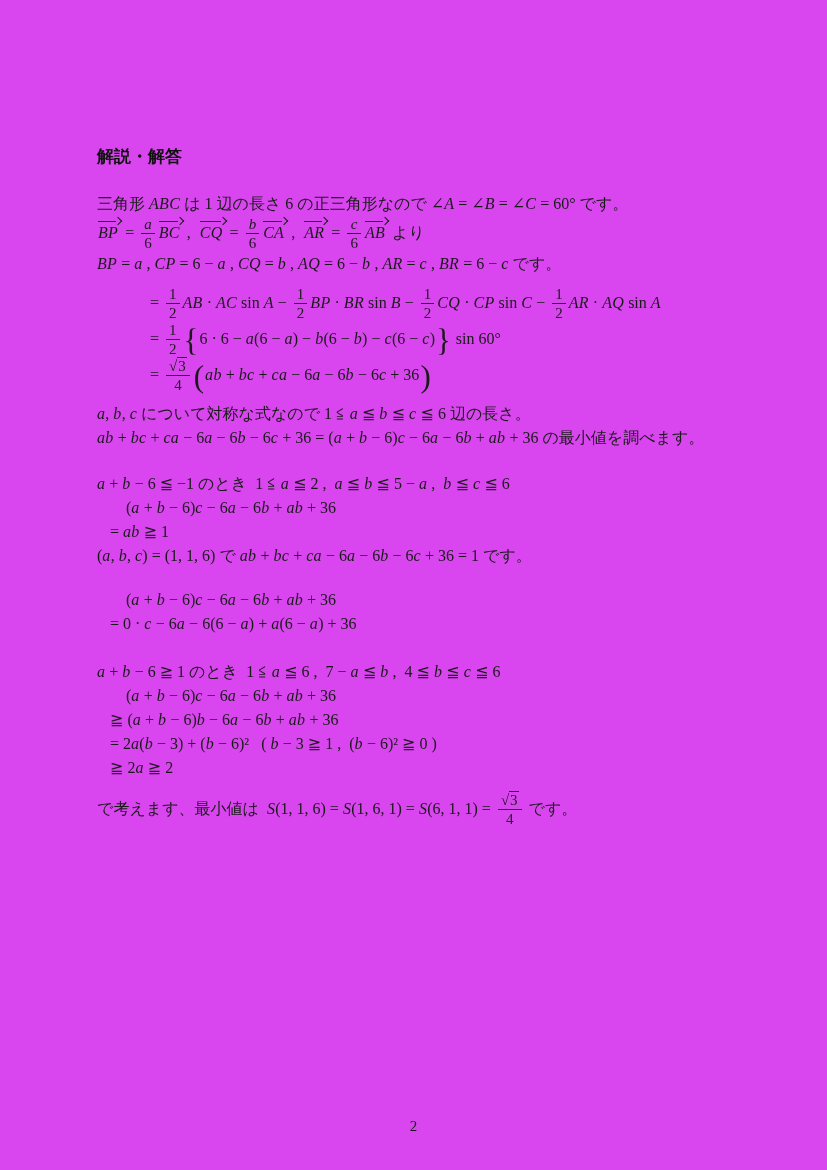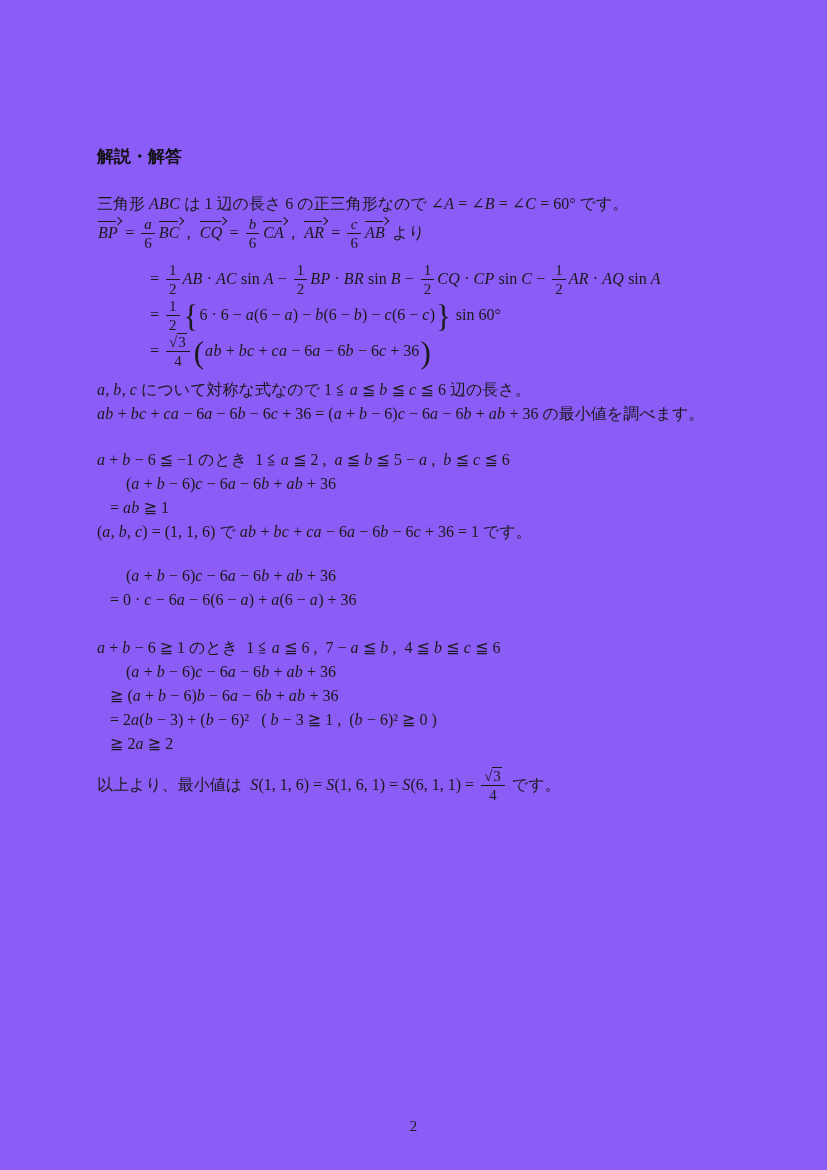--- a/index.html
+++ b/index.html
@@ -1,19 +1,19 @@
 <!DOCTYPE html>
 <html><head>
 <meta charset="utf-8">
 <style>
   html,body{margin:0;padding:0;background:#ffffff;}
   .page{
     position:relative;
     width:827px;height:1170px;
-    background:#8b5cf6;
+    background:#d946ef;
     color:#1a1a1a;
     font-family:"Liberation Serif","DejaVu Serif",serif;
     font-size:16px;
     overflow:hidden;
   }
   .inner{position:absolute;left:97px;top:145px;width:672px;}
   .heading{
     font-family:"DejaVu Sans","Liberation Sans",sans-serif;
     font-weight:bold;font-size:17px;margin:0;color:#111;
   }
@@ -64,20 +64,21 @@
 </head>
 <body>
 
 <div class="page">
   <div class="inner">
     <h1 class="heading">解説・解答</h1>
     <div id="content">
         <div class="block b-intro">
           <div class="line"><span class="jp">三角形 </span><span class="m"><i>A</i><i>B</i><i>C</i></span><span class="jp"> は 1 辺の長さ 6 の正三角形なので </span><span class="m">∠<i>A</i> = ∠<i>B</i> = ∠<i>C</i> = 60°</span><span class="jp"> です。</span></div>
           <div class="line"><span class="vec m"><span class="vln"></span><i>B</i><i>P</i></span><span class="m"> = </span><span class="frac"><span class="num"><i>a</i></span><span class="den">6</span></span><span class="vec m"><span class="vln"></span><i>B</i><i>C</i></span><span class="m"> ,  </span><span class="vec m"><span class="vln"></span><i>C</i><i>Q</i></span><span class="m"> = </span><span class="frac"><span class="num"><i>b</i></span><span class="den">6</span></span><span class="vec m"><span class="vln"></span><i>C</i><i>A</i></span><span class="m"> ,  </span><span class="vec m"><span class="vln"></span><i>A</i><i>R</i></span><span class="m"> = </span><span class="frac"><span class="num"><i>c</i></span><span class="den">6</span></span><span class="vec m"><span class="vln"></span><i>A</i><i>B</i></span><span class="jp"> より</span></div>
+          <div class="line"><span class="m"><i>B</i><i>P</i> = <i>a</i> , <i>C</i><i>P</i> = 6 − <i>a</i> , <i>C</i><i>Q</i> = <i>b</i> , <i>A</i><i>Q</i> = 6 − <i>b</i> , <i>A</i><i>R</i> = <i>c</i> , <i>B</i><i>R</i> = 6 − <i>c</i></span><span class="jp"> です。</span></div>
         </div>
         <div class="block b-s-derivation">
           <div class="line ind-eq"><span class="m">= </span><span class="frac"><span class="num">1</span><span class="den">2</span></span><span class="m"><i>A</i><i>B</i> · <i>A</i><i>C</i> <span class="fn">sin</span> <i>A</i> − </span><span class="frac"><span class="num">1</span><span class="den">2</span></span><span class="m"><i>B</i><i>P</i> · <i>B</i><i>R</i> <span class="fn">sin</span> <i>B</i> − </span><span class="frac"><span class="num">1</span><span class="den">2</span></span><span class="m"><i>C</i><i>Q</i> · <i>C</i><i>P</i> <span class="fn">sin</span> <i>C</i> − </span><span class="frac"><span class="num">1</span><span class="den">2</span></span><span class="m"><i>A</i><i>R</i> · <i>A</i><i>Q</i> <span class="fn">sin</span> <i>A</i></span></div>
           <div class="line ind-eq"><span class="m">= </span><span class="frac"><span class="num">1</span><span class="den">2</span></span><span class="big">{</span><span class="m">6 · 6 − <i>a</i>(6 − <i>a</i>) − <i>b</i>(6 − <i>b</i>) − <i>c</i>(6 − <i>c</i>)</span><span class="big">}</span><span class="m"> <span class="fn">sin</span> 60°</span></div>
           <div class="line ind-eq"><span class="m">= </span><span class="frac"><span class="num"><span class="sqrt">√<span class="sqx">3</span></span></span><span class="den">4</span></span><span class="big">(</span><span class="m"><i>a</i><i>b</i> + <i>b</i><i>c</i> + <i>c</i><i>a</i> − 6<i>a</i> − 6<i>b</i> − 6<i>c</i> + 36</span><span class="big">)</span></div>
         </div>
         <div class="block b-symmetry">
           <div class="line"><span class="m"><i>a</i>, <i>b</i>, <i>c</i></span><span class="jp"> について対称な式なので </span><span class="m">1 ≦ <i>a</i> ≦ <i>b</i> ≦ <i>c</i> ≦ 6</span><span class="jp"> 辺の長さ。</span></div>
           <div class="line"><span class="m"><i>a</i><i>b</i> + <i>b</i><i>c</i> + <i>c</i><i>a</i> − 6<i>a</i> − 6<i>b</i> − 6<i>c</i> + 36 = (<i>a</i> + <i>b</i> − 6)<i>c</i> − 6<i>a</i> − 6<i>b</i> + <i>a</i><i>b</i> + 36</span><span class="jp"> の最小値を調べます。</span></div>
         </div>
@@ -92,18 +93,18 @@
           <div class="line ind-rel"><span class="m">= 0 · <i>c</i> − 6<i>a</i> − 6(6 − <i>a</i>) + <i>a</i>(6 − <i>a</i>) + 36</span></div>
         </div>
         <div class="block b-case3">
           <div class="line"><span class="m"><i>a</i> + <i>b</i> − 6 ≧ 1</span><span class="jp"> のとき  </span><span class="m">1 ≦ <i>a</i> ≦ 6 ,  7 − <i>a</i> ≦ <i>b</i> ,  4 ≦ <i>b</i> ≦ <i>c</i> ≦ 6</span></div>
           <div class="line ind-expr"><span class="m">(<i>a</i> + <i>b</i> − 6)<i>c</i> − 6<i>a</i> − 6<i>b</i> + <i>a</i><i>b</i> + 36</span></div>
           <div class="line ind-rel"><span class="m">≧ (<i>a</i> + <i>b</i> − 6)<i>b</i> − 6<i>a</i> − 6<i>b</i> + <i>a</i><i>b</i> + 36</span></div>
           <div class="line ind-rel"><span class="m">= 2<i>a</i>(<i>b</i> − 3) + (<i>b</i> − 6)²   ( <i>b</i> − 3 ≧ 1 ,  (<i>b</i> − 6)² ≧ 0 )</span></div>
           <div class="line ind-rel"><span class="m">≧ 2<i>a</i> ≧ 2</span></div>
         </div>
         <div class="block b-conclusion">
-          <div class="line"><span class="jp">以上より、最小値は </span><span class="m"> <i>S</i>(1, 1, 6) = <i>S</i>(1, 6, 1) = <i>S</i>(6, 1, 1) = </span><span class="frac"><span class="num"><span class="sqrt">√<span class="sqx">3</span></span></span><span class="den">4</span></span><span class="jp"> です。</span></div>
+          <div class="line"><span class="jp">で考えます、最小値は </span><span class="m"> <i>S</i>(1, 1, 6) = <i>S</i>(1, 6, 1) = <i>S</i>(6, 1, 1) = </span><span class="frac"><span class="num"><span class="sqrt">√<span class="sqx">3</span></span></span><span class="den">4</span></span><span class="jp"> です。</span></div>
         </div>
       </div>
   </div>
   <div class="pagenum">2</div>
 </div>
 
 </body></html>

